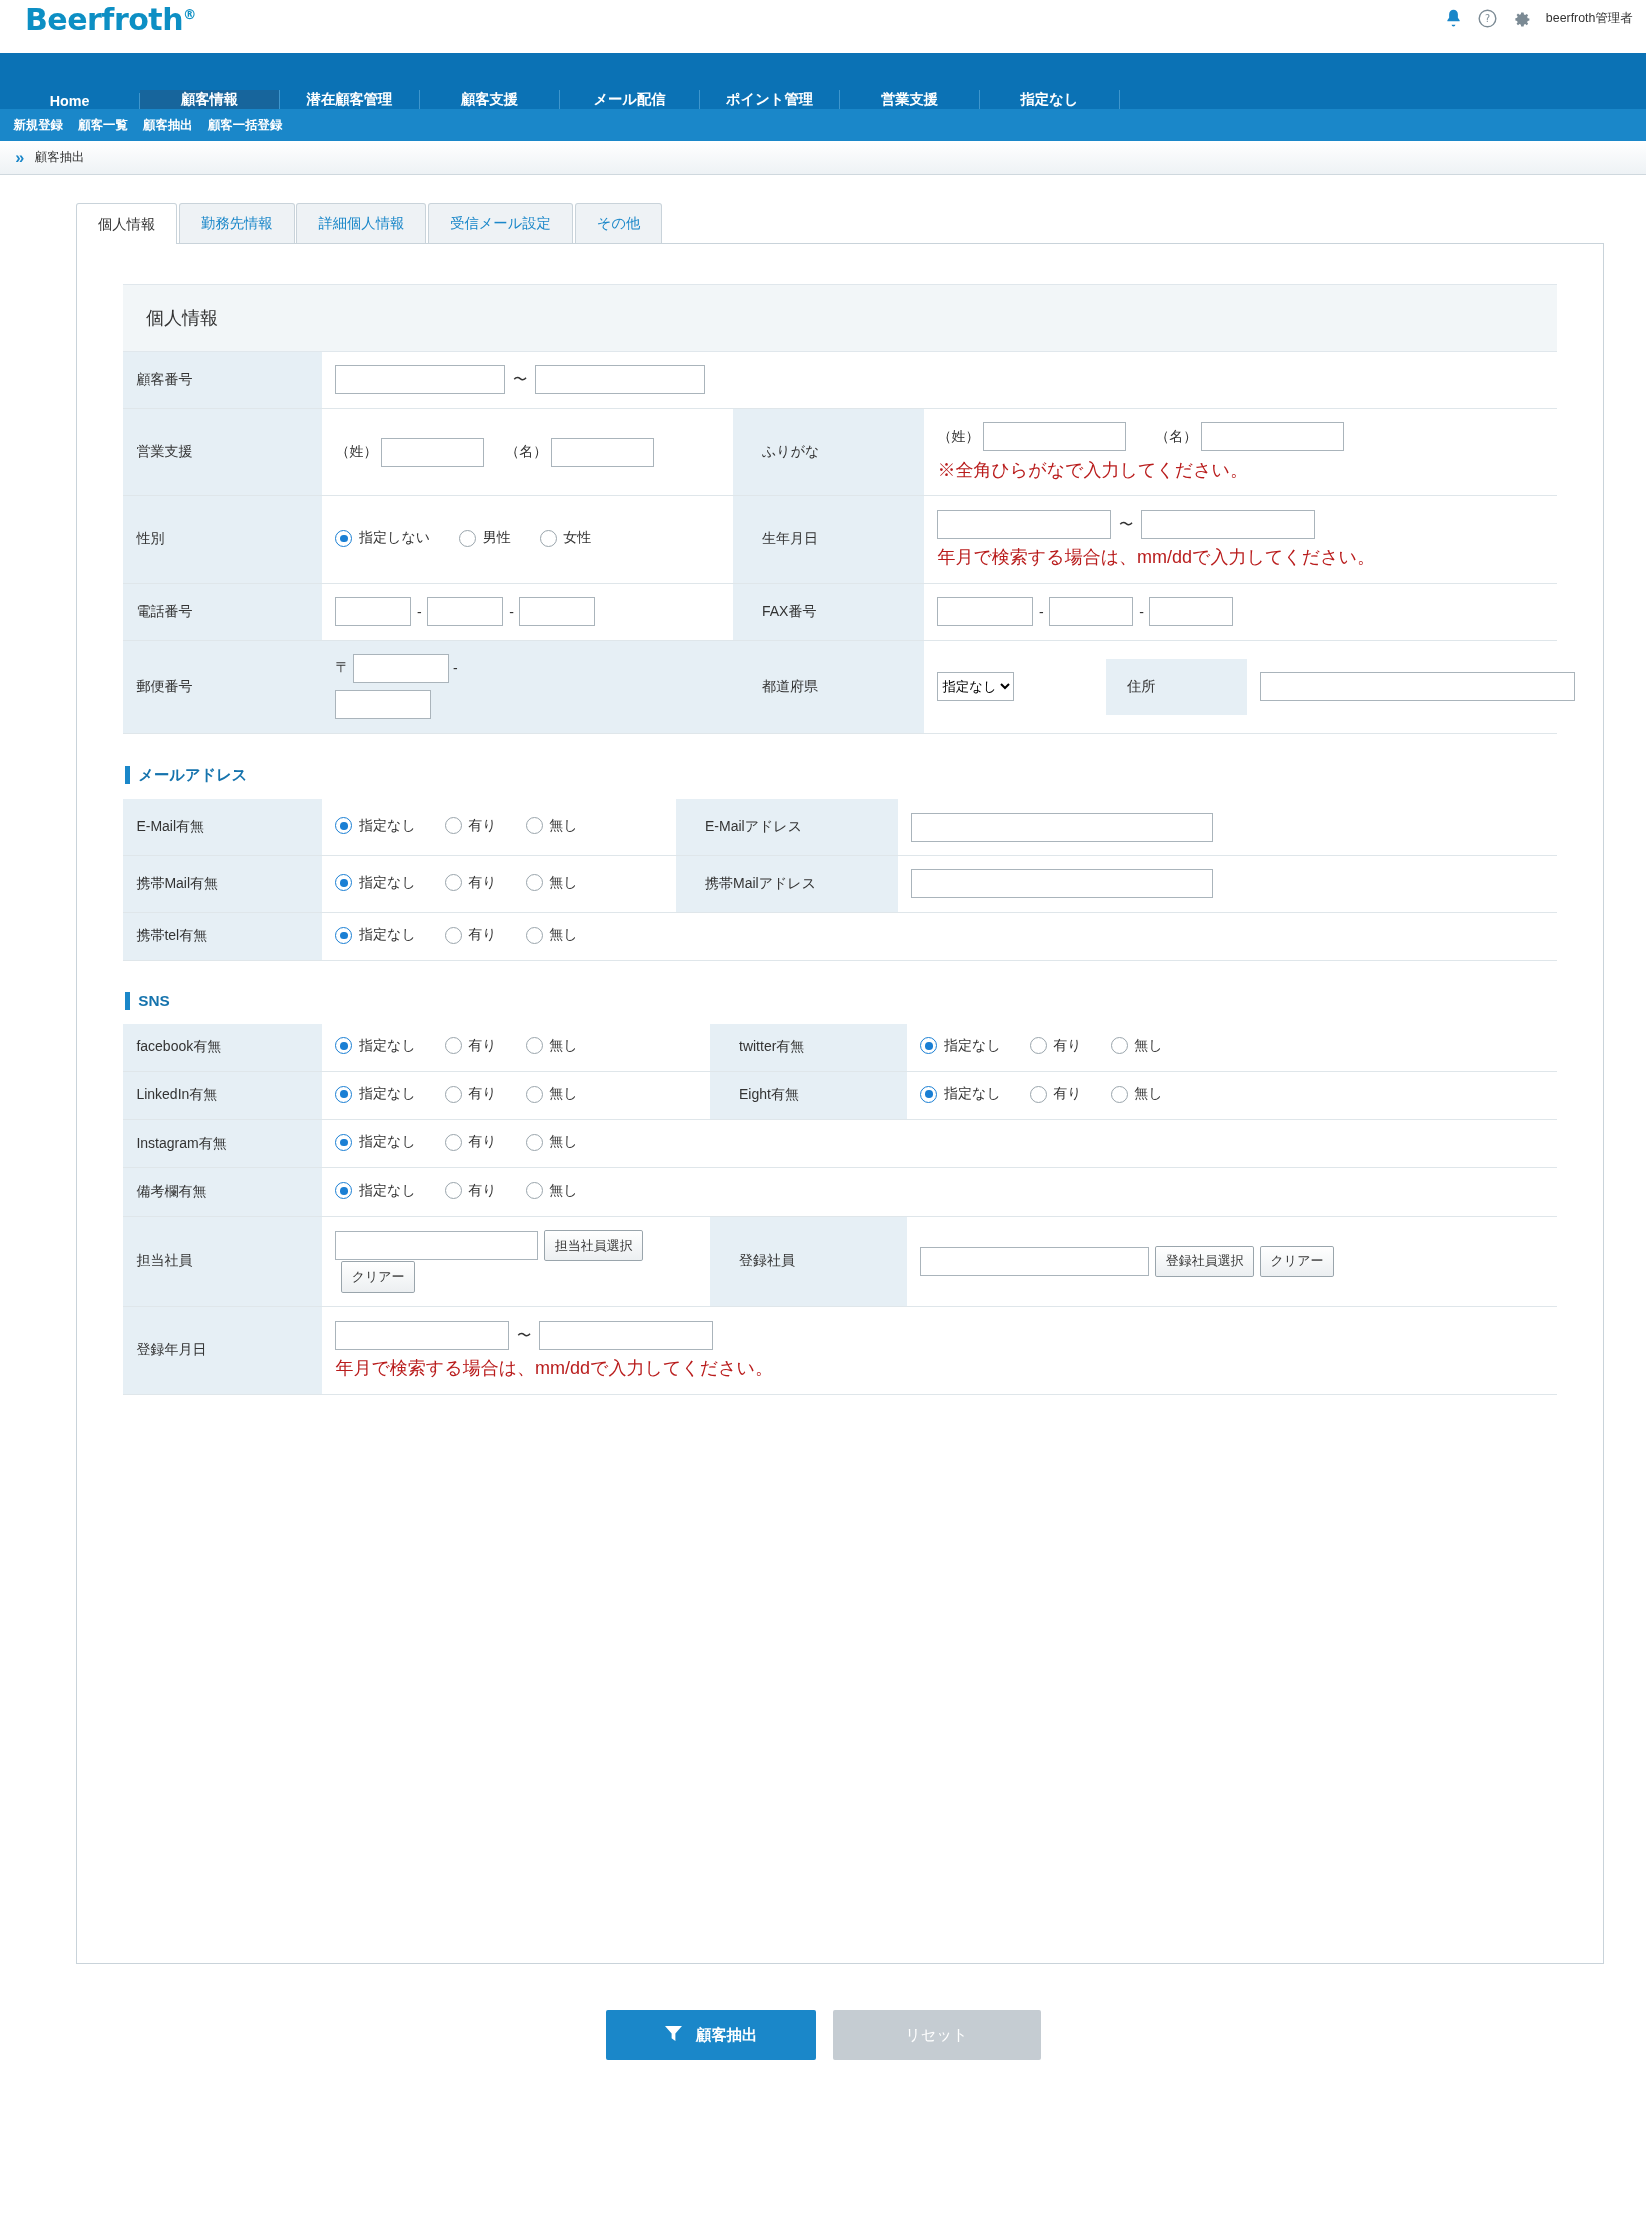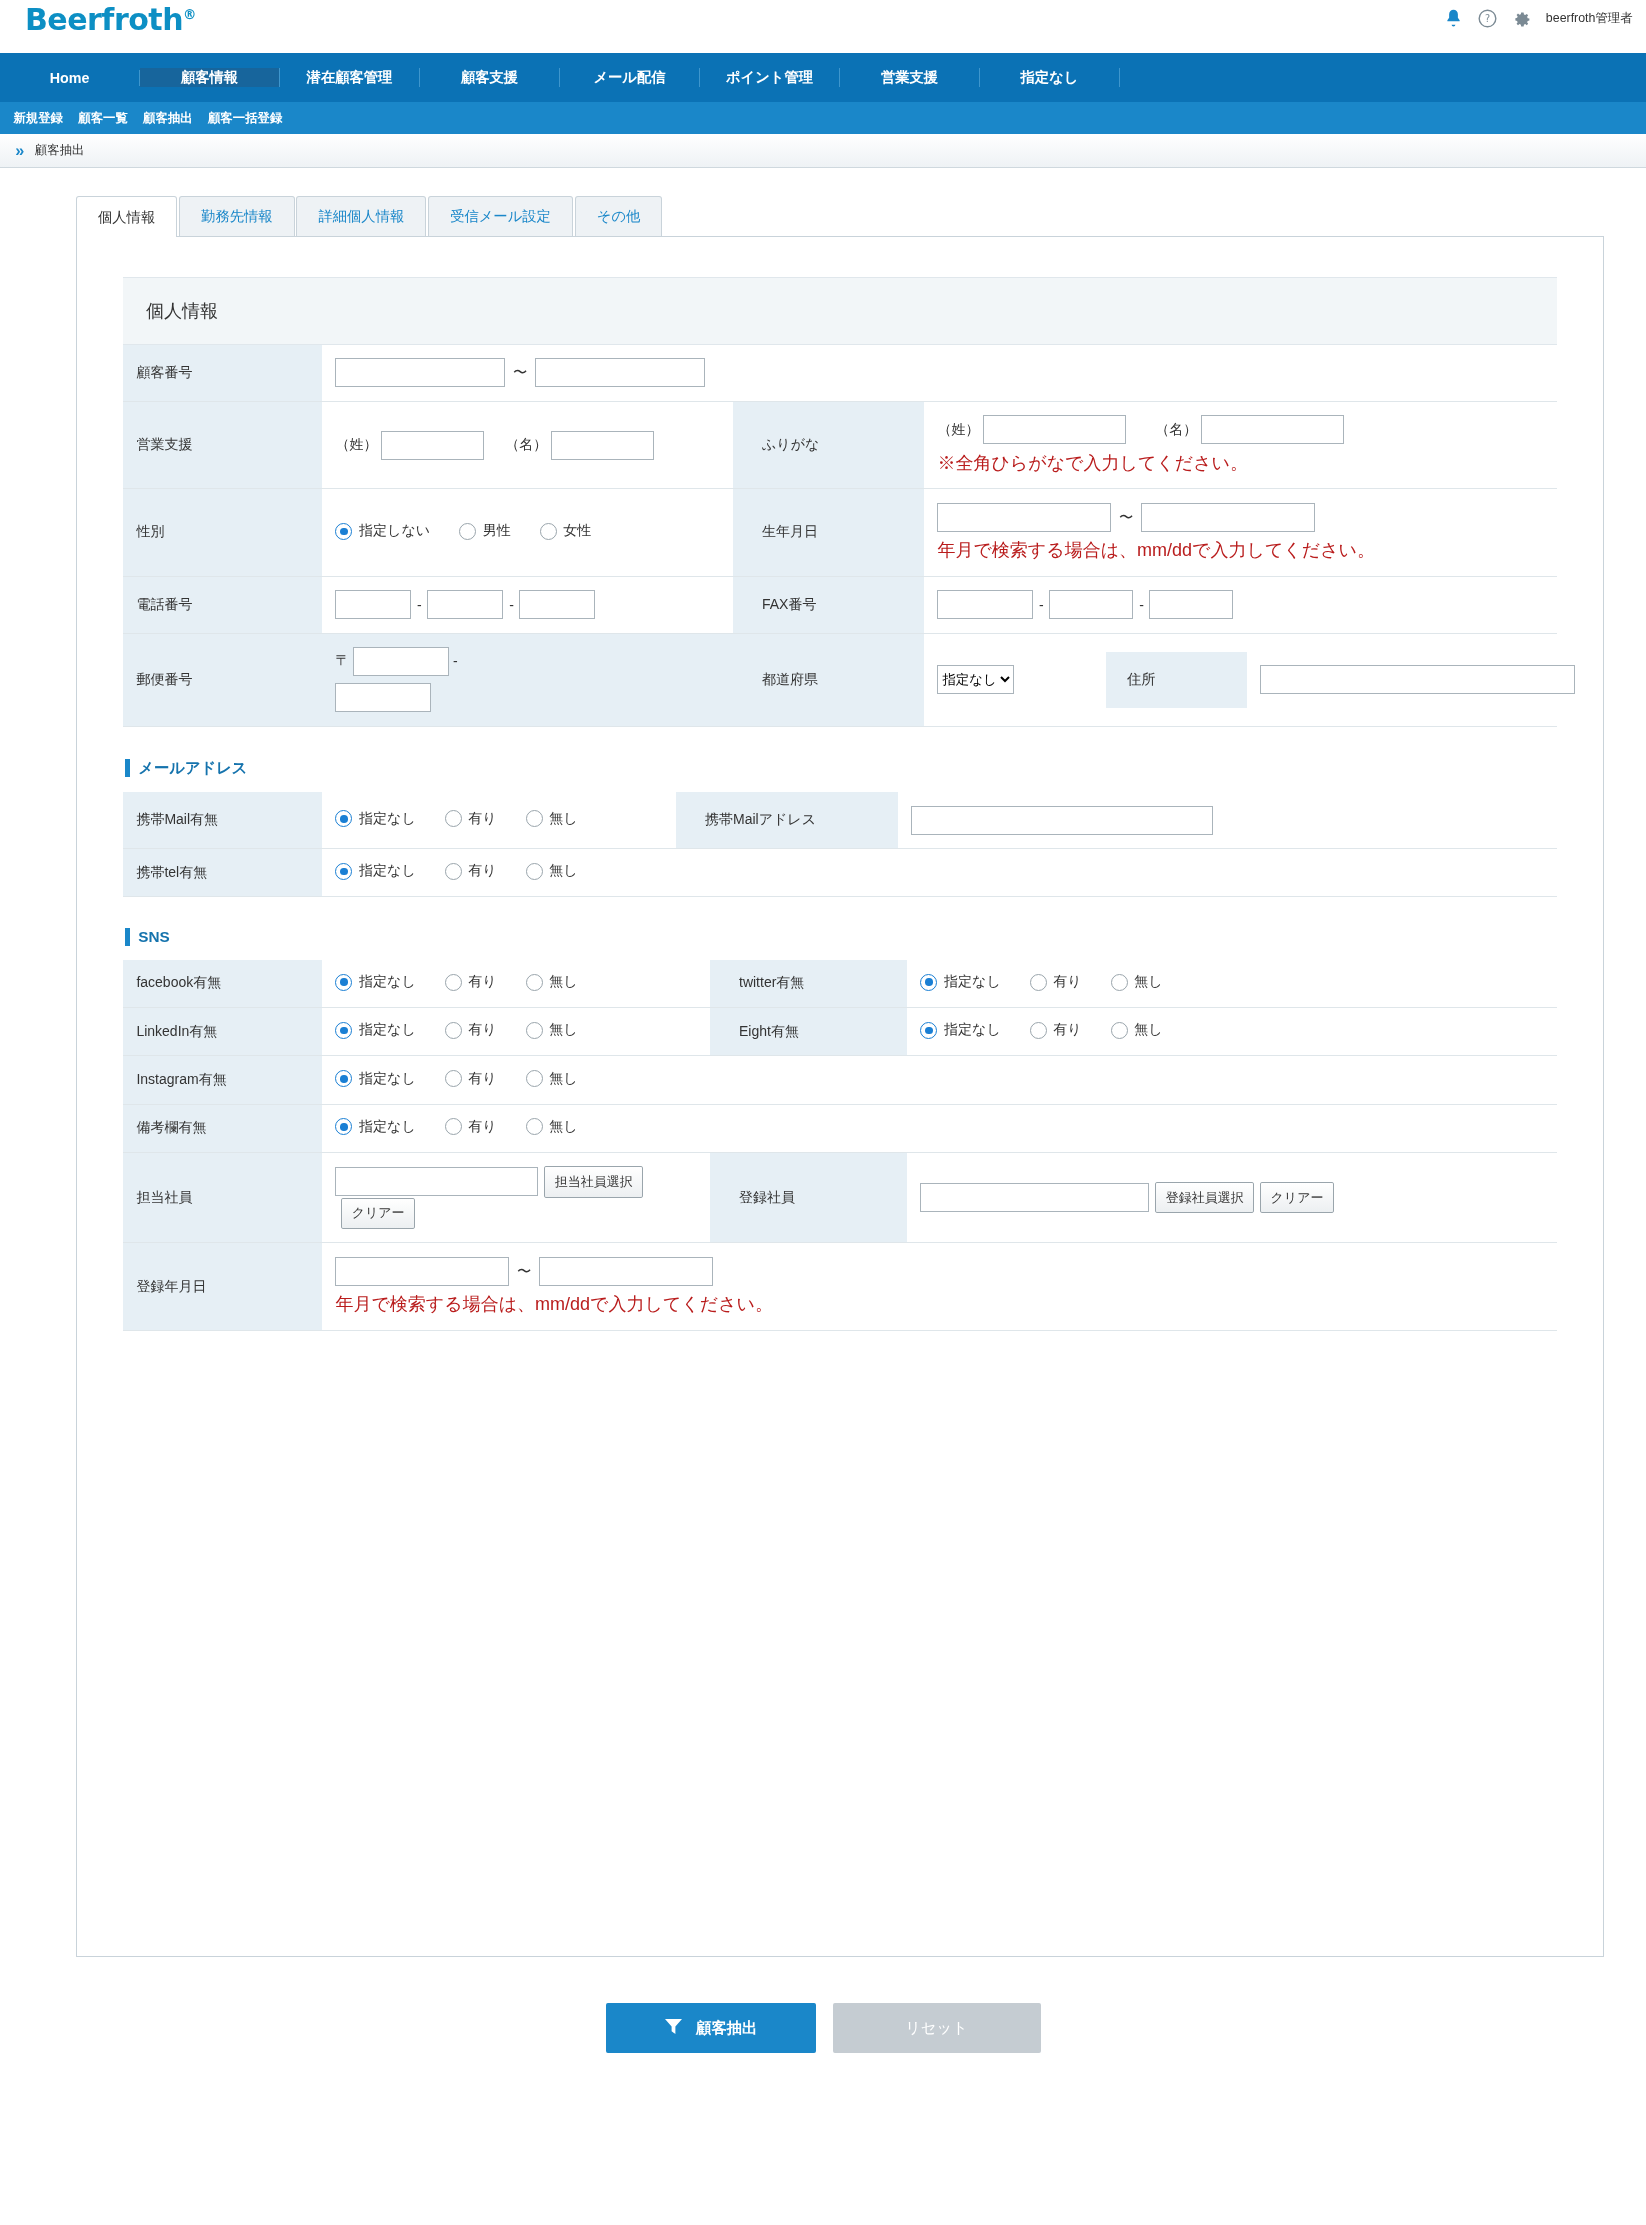--- a/index.html
+++ b/index.html
@@ -34,22 +34,22 @@
     align-items: center;
     gap: 13.4px;
   }
   .topright .ic { width: 21px; height: 21px; display:inline-block; }
   .topright .uname { font-size: 12.4px; color: #333; }
 
   
   .mainnav {
     display: flex;
     background: #0b72b5;
-    height: 49px;
-    align-items: center;
+    height: 56px;
+    align-items: flex-end;
   }
   .mainnav .item {
     flex: 0 0 auto;
     min-width: 140px;
     display: flex;
     align-items: center;
     justify-content: center;
     color: #ffffff;
     font-size: 14.3px;
     font-weight: bold;
@@ -472,20 +472,41 @@
 
       <table class="form">
         <colgroup>
             <col style="width:199px">
             <col style="width:354px">
             <col style="width:222px">
             <col>
           </colgroup>
 
         <tbody>
+            <tr>
+          <td class="lab">E-Mail有無</td>
+          <td class="val">
+            <span class="radio on">
+                  <span class="dot"></span>
+                  <span>指定なし</span>
+                </span>
+            <span class="radio">
+                  <span class="dot"></span>
+                  <span>有り</span>
+                </span>
+            <span class="radio">
+                  <span class="dot"></span>
+                  <span>無し</span>
+                </span>
+          </td>
+          <td class="lab mid">E-Mailアドレス</td>
+          <td class="val">
+            <input type="text" style="width: 302px;" value="">
+          </td>
+        </tr>
 
         <tr>
           <td class="lab">携帯Mail有無</td>
           <td class="val">
             <span class="radio on">
                   <span class="dot"></span>
                   <span>指定なし</span>
                 </span>
             <span class="radio">
                   <span class="dot"></span>

